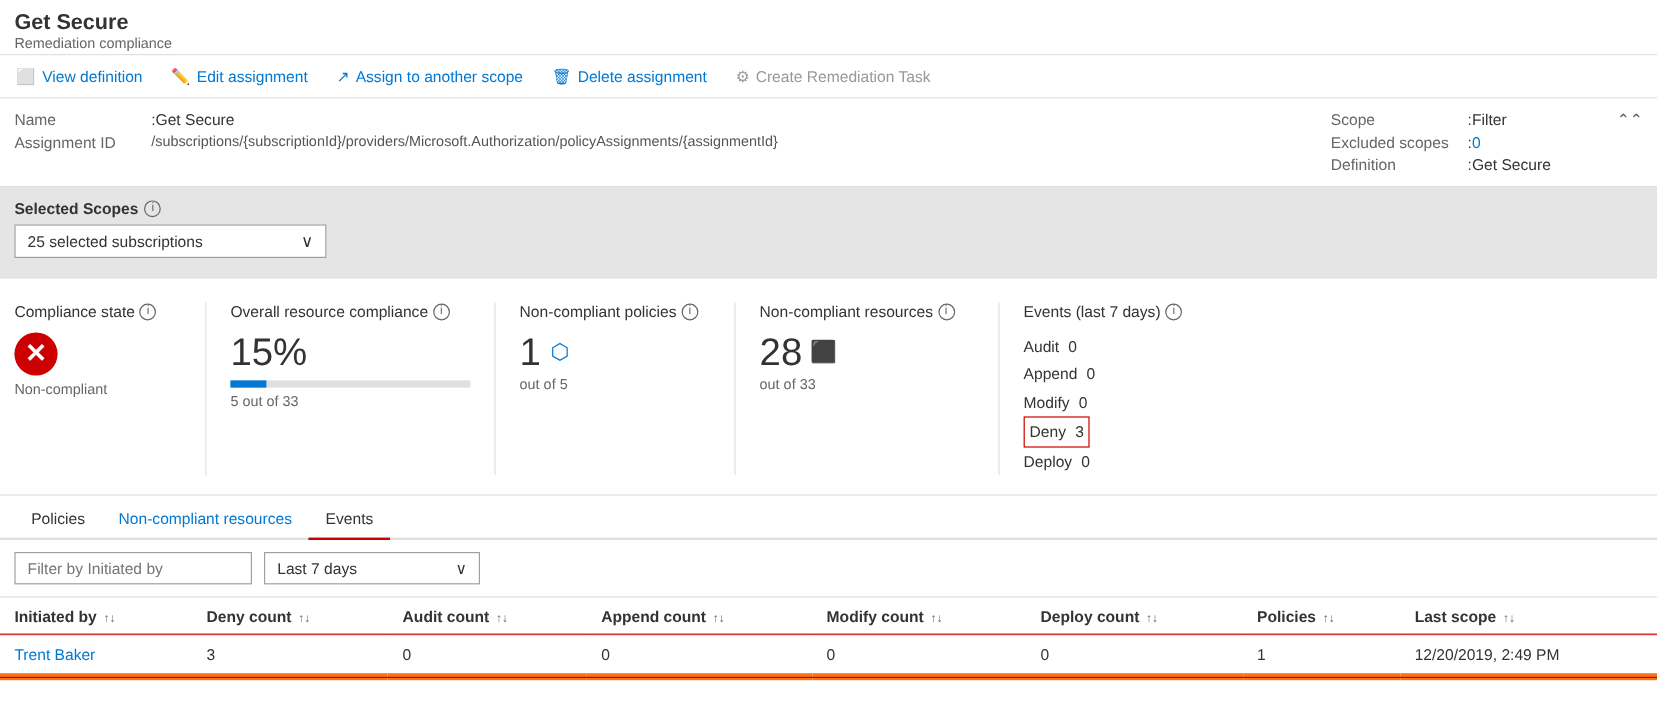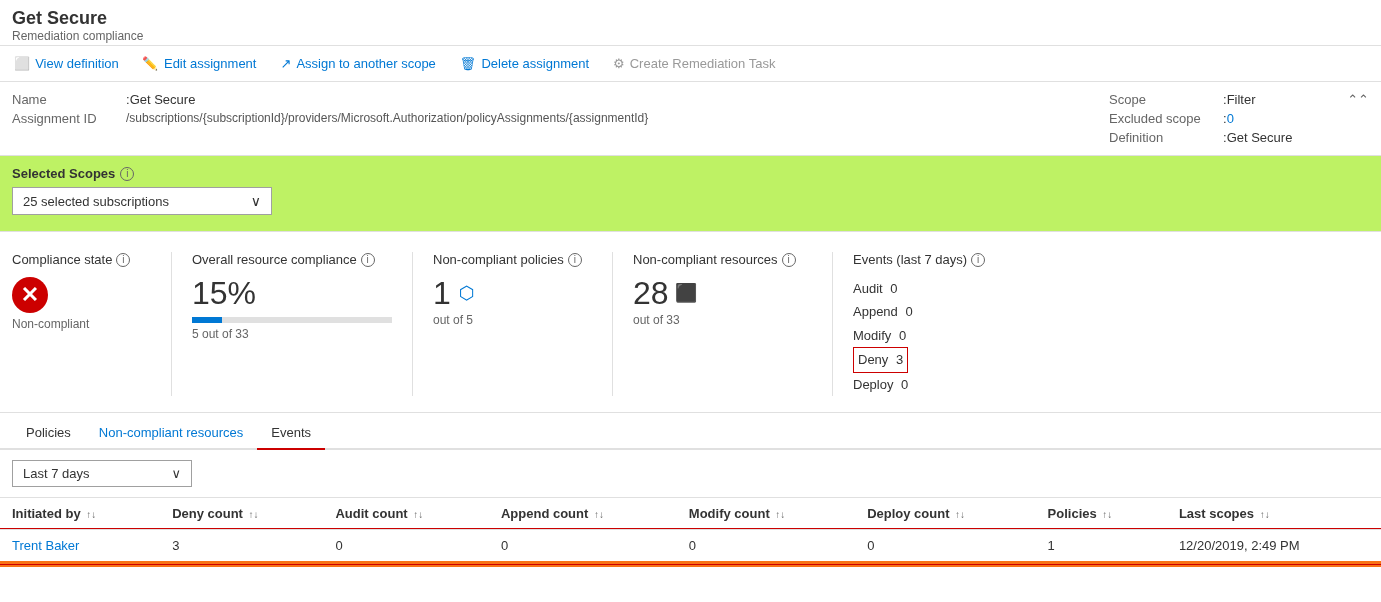--- a/index.html
+++ b/index.html
@@ -6,21 +6,21 @@
     body { font-family: 'Segoe UI', Arial, sans-serif; font-size: 13px; color: #333; background: #fff; }
 
     .toolbar { display: flex; align-items: center; border-top: 1px solid #e0e0e0; border-bottom: 1px solid #e0e0e0; padding: 6px 12px; gap: 20px; }
     .toolbar-btn { display: flex; align-items: center; gap: 5px; background: none; border: none; cursor: pointer; color: #0078d4; font-size: 13px; padding: 4px 2px; }
     .toolbar-btn.disabled { color: #999; cursor: default; }
     .info-row { display: flex; margin-bottom: 4px; font-size: 13px; }
     .info-label { color: #666; min-width: 110px; }
     .info-value { color: #333; }
     .info-value.link { color: #0078d4; cursor: pointer; text-decoration: none; }
 
-    .scopes-section { background: #bef264; padding: 10px 12px 16px; border-bottom: 1px solid #e0e0e0; }
+    .scopes-section { background: #e5e5e5; padding: 10px 12px 16px; border-bottom: 1px solid #e0e0e0; }
     .scopes-dropdown { display: flex; align-items: center; background: #fff; border: 1px solid #a0a0a0; padding: 5px 10px; min-width: 220px; cursor: pointer; font-size: 13px; justify-content: space-between; }
     .info-icon { display: inline-flex; align-items: center; justify-content: center; width: 14px; height: 14px; border-radius: 50%; border: 1px solid #666; font-size: 10px; color: #666; cursor: help; }
 
     .metrics-section { display: flex; padding: 20px 12px 16px; gap: 0; border-bottom: 1px solid #e0e0e0; }
     .metric-block { flex: 1; padding: 0 20px 0 0; border-right: 1px solid #e0e0e0; margin-right: 20px; }
     .metric-block:last-child { border-right: none; margin-right: 0; }
     .metric-title { font-size: 13px; color: #333; margin-bottom: 10px; display: flex; align-items: center; gap: 4px; }
     .metric-value-large { font-size: 32px; font-weight: 300; line-height: 1; }
     .metric-sub { font-size: 12px; color: #666; margin-top: 4px; }
     .non-compliant-icon { display: inline-flex; align-items: center; justify-content: center; width: 36px; height: 36px; border-radius: 50%; background: #c00; color: #fff; font-size: 22px; font-weight: bold; }
@@ -90,21 +90,21 @@
       <span class="info-value" style="margin-left:4px; font-size:12px; color:#555;">/subscriptions/{subscriptionId}/providers/Microsoft.Authorization/policyAssignments/{assignmentId}</span>
     </div>
   </div>
   <div style="min-width:280px; padding-left:20px;">
     <div class="info-row">
       <span class="info-label">Scope</span>
       <span class="info-value" style="margin-left:4px;">: </span>
       <span class="info-value">Filter</span>
     </div>
     <div class="info-row">
-      <span class="info-label">Excluded scope</span>
+      <span class="info-label">Excluded scopes</span>
       <span class="info-value" style="margin-left:4px;">: </span>
       <span class="info-value link">0</span>
     </div>
     <div class="info-row">
       <span class="info-label">Definition</span>
       <span class="info-value" style="margin-left:4px;">: </span>
       <span class="info-value">Get Secure</span>
     </div>
   </div>
   <div style="position:absolute; right:12px; top:10px; cursor:pointer; color:#666;">⌃⌃</div>
@@ -202,20 +202,21 @@
   </div>
 </div>
 
 <div class="tabs-section">
   <div class="tab plain">Policies</div>
   <div class="tab" style="color:#0078d4;">Non-compliant resources</div>
   <div class="tab active" style="border-bottom:2px solid #c00; color:#333; font-weight:500;">Events</div>
 </div>
 
 <div class="filter-bar">
+  <input class="filter-input" type="text" placeholder="Filter by Initiated by" style="">
   <div class="filter-dropdown">
     <span>Last 7 days</span>
     <span>∨</span>
   </div>
 </div>
 
 <table class="data-table">
   <thead>
     <tr>
       <th>
@@ -240,21 +241,21 @@
       </th>
       <th>
         <span>Deploy count</span>
         <span class="sort-icon">↑↓</span>
       </th>
       <th>
         <span>Policies</span>
         <span class="sort-icon">↑↓</span>
       </th>
       <th>
-        <span>Last scopes</span>
+        <span>Last scope</span>
         <span class="sort-icon">↑↓</span>
       </th>
     </tr>
   </thead>
   <tbody>
     <tr class="highlighted" style="outline: 1.5px solid #c00;">
       <td>
         <a class="col-link">Trent Baker</a>
       </td>
       <td>3</td>

